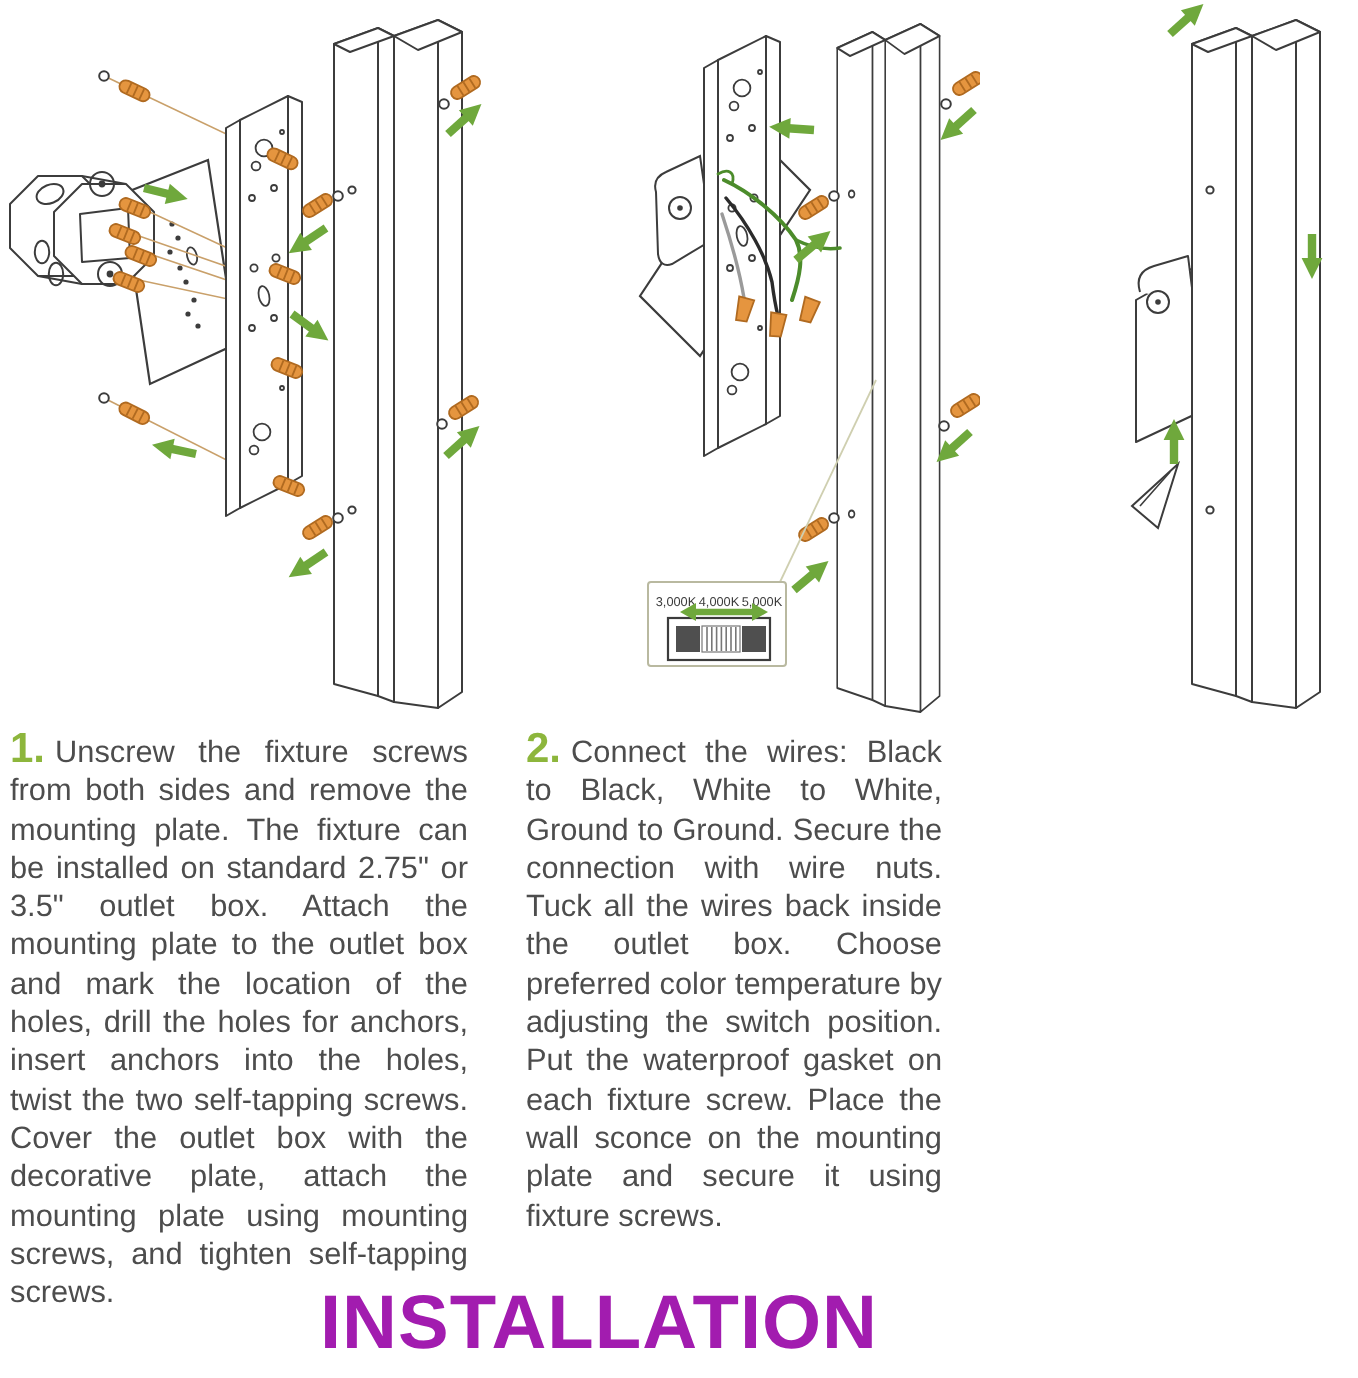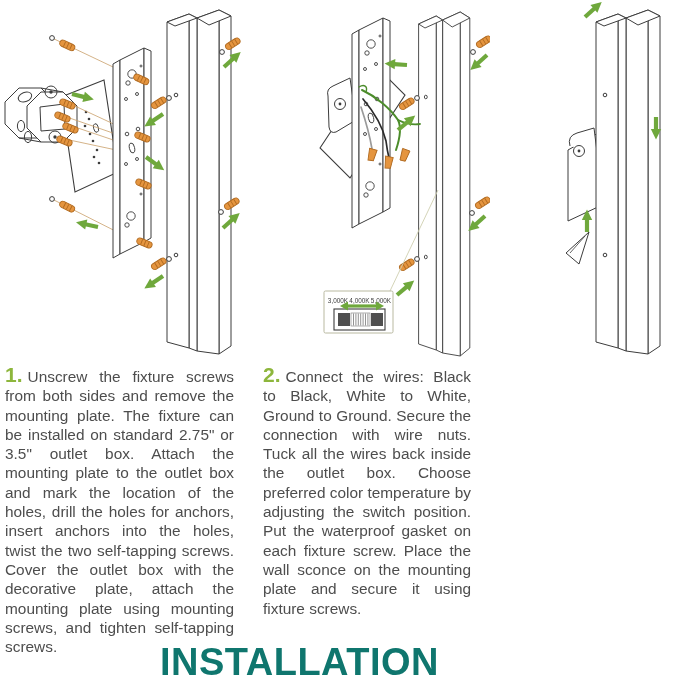--- a/index.html
+++ b/index.html
@@ -13,21 +13,21 @@
   svg.p2{left:250px;}
   svg.p3{left:490px;}
   .steps{position:absolute;top:364px;left:0;width:679px;display:flex;align-items:flex-start;}
   .step{margin:0;text-align:justify;font-size:15.4px;line-height:19.3px;color:#4d4d4d;}
   .step .stepnum{font-size:21px;font-weight:bold;color:#8db63c;line-height:1;margin-right:5px;}
   .step1{width:229px;margin-left:5px;}
   .step2{width:208px;margin-left:29px;}
   .step3{width:189px;margin-left:18px;}
   h1.title{
     position:absolute;top:641px;left:0;width:599px;margin:0;text-align:center;
-    font-size:38px;font-weight:bold;color:#0f766e;letter-spacing:0.5px;
+    font-size:38px;font-weight:bold;color:#a21caf;letter-spacing:0.5px;
   }
   text.klabel{font-family:"Liberation Sans",sans-serif;font-size:6.4px;fill:#3c3c3c;}
 </style>
 </head>
 <body>
 
 <div class="diagrams">
 
   <svg class="panel p1" width="250" height="362" viewBox="0 0 250 362">
     <defs>

